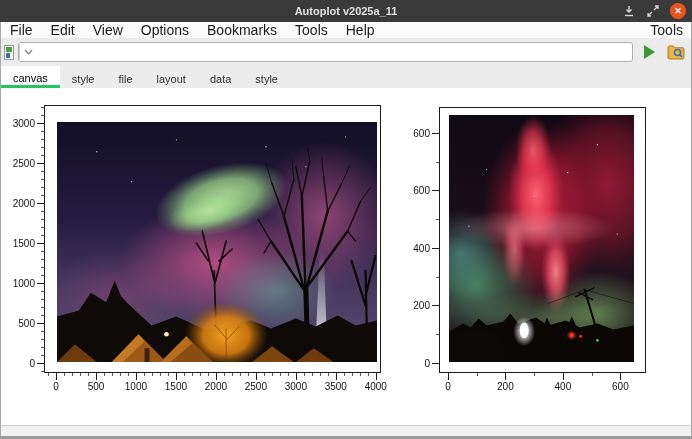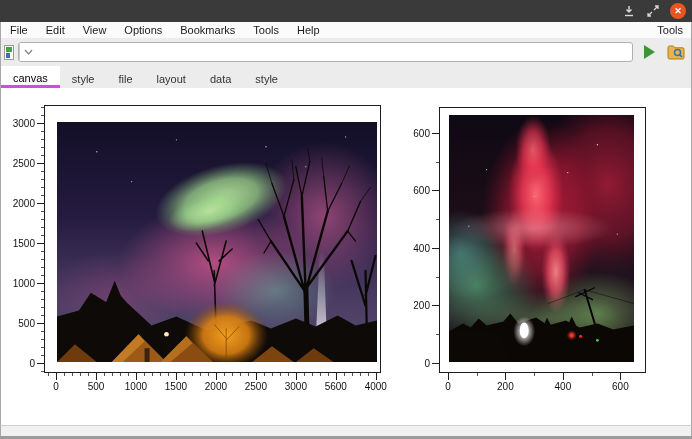--- a/index.html
+++ b/index.html
@@ -14,21 +14,21 @@
                    color:#e2e2e2; font-size:11px; font-weight:bold; }
   .tb-btns { position:absolute; right:6px; top:0; height:22px; display:flex;
              align-items:center; gap:10px; }
   .tb-icon { width:14px; height:14px; display:flex; align-items:center; justify-content:center; }
   .close-btn { width:16px; height:16px; border-radius:50%; background:#e95420;
                color:#fff; font-size:9px; font-weight:bold; display:flex;
                align-items:center; justify-content:center; line-height:1; }
 
   
   .menubar { position:absolute; left:0; top:22px; width:692px; height:16px;
-             background:#fbfbfb; display:flex; align-items:center; font-size:11px;
+             background:#fbfbfb; display:flex; align-items:center; font-size:14px;
              color:#1a1a1a; border-left:1px solid #a8a8a8; border-right:1px solid #a8a8a8;}
   .menu-item { padding:0 9px; cursor:default; }
   .menu-right { margin-left:auto; padding:0 8px; color:#222; }
 
   
   .addr-row { position:absolute; left:0; top:38px; width:692px; height:28px;
               background:#ececec; border-left:1px solid #a8a8a8; border-right:1px solid #a8a8a8;
               display:flex; align-items:center; }
   .mini-icon { width:10px; height:15px; margin:0 4px 0 3px; position:relative;
                background:#fdfdfd; border:1px solid #9a9a9a; }
@@ -44,21 +44,21 @@
               justify-content:center; }
   .addr-btn:last-child { margin-right:4px; }
   .play-tri { width:0; height:0; border-left:11px solid #3c9639; border-top:7px solid transparent;
               border-bottom:7px solid transparent; }
 
   
   .tabrow { position:absolute; left:0; top:66px; width:692px; height:22px; background:#ececec;
             display:flex; align-items:stretch; font-size:11px; color:#333;
             border-left:1px solid #a8a8a8; border-right:1px solid #a8a8a8; }
   .tab { padding:4px 12px 0 12px; display:flex; align-items:center; cursor:default; }
-  .tab.active { background:#fff; border-bottom:3px solid #d946ef; color:#000; }
+  .tab.active { background:#fff; border-bottom:3px solid #22c55e; color:#000; }
 
   
   .canvas { position:absolute; left:0; top:88px; width:692px; height:337px; background:#fff;
             border-left:1px solid #a8a8a8; border-right:1px solid #a8a8a8; }
   .plot { position:absolute; }
   .frame { position:absolute; left:0; top:0; width:100%; height:100%;
            border:1px solid #1d1d1d; }
   .photo { position:absolute; overflow:hidden; }
   .photo svg { display:block; width:100%; height:100%; }
   .tick-x { position:absolute; width:1px; background:#1d1d1d; top:100%; }
@@ -75,20 +75,21 @@
                border-left:1px solid #a8a8a8; border-right:1px solid #a8a8a8;
                font-size:9px; color:#444; }
   .bottom-edge { position:absolute; left:0; top:436px; width:692px; height:3px; background:#9c9c9c; }
 </style>
 </head>
 <body>
 
 <div class="window">
 
   <div class="titlebar">
+    <div class="titlebar-text">Autoplot v2025a_11</div>
     <div class="tb-btns">
       <div class="tb-icon">
         <svg width="12" height="12" viewBox="0 0 12 12">
             <path d="M6 1v6M3.5 4.5L6 7l2.5-2.5" stroke="#d8d8d8" stroke-width="1.4" fill="none"></path>
             <path d="M2 10.5h8" stroke="#d8d8d8" stroke-width="1.4"></path>
           </svg>
       </div>
       <div class="tb-icon">
         <svg width="12" height="12" viewBox="0 0 12 12">
             <path d="M7 5l4-4M8 1h3v3M5 7l-4 4M1 8v3h3" stroke="#d8d8d8" stroke-width="1.3" fill="none"></path>
@@ -282,21 +283,21 @@
         <div class="lab-x" style="left: 27.2835%;">1000</div>
         <div class="tick-x" style="left: 39.1459%; height: 7px;"></div>
         <div class="lab-x" style="left: 39.1459%;">1500</div>
         <div class="tick-x" style="left: 51.0083%; height: 7px;"></div>
         <div class="lab-x" style="left: 51.0083%;">2000</div>
         <div class="tick-x" style="left: 62.8707%; height: 7px;"></div>
         <div class="lab-x" style="left: 62.8707%;">2500</div>
         <div class="tick-x" style="left: 74.7331%; height: 7px;"></div>
         <div class="lab-x" style="left: 74.7331%;">3000</div>
         <div class="tick-x" style="left: 86.5955%; height: 7px;"></div>
-        <div class="lab-x" style="left: 86.5955%;">5600</div>
+        <div class="lab-x" style="left: 86.5955%;">3500</div>
         <div class="tick-x" style="left: 98.4579%; height: 7px;"></div>
         <div class="lab-x" style="left: 98.4579%;">4000</div>
         <div class="tick-y tick-minor" style="top: 99.2537%; width: 3px;"></div>
         <div class="tick-y tick-minor" style="top: 96.2687%; width: 3px;"></div>
         <div class="tick-y tick-minor" style="top: 93.2836%; width: 3px;"></div>
         <div class="tick-y tick-minor" style="top: 90.2985%; width: 3px;"></div>
         <div class="tick-y tick-minor" style="top: 87.3134%; width: 3px;"></div>
         <div class="tick-y tick-minor" style="top: 84.3284%; width: 3px;"></div>
         <div class="tick-y tick-minor" style="top: 81.3433%; width: 3px;"></div>
         <div class="tick-y tick-minor" style="top: 78.3582%; width: 3px;"></div>

